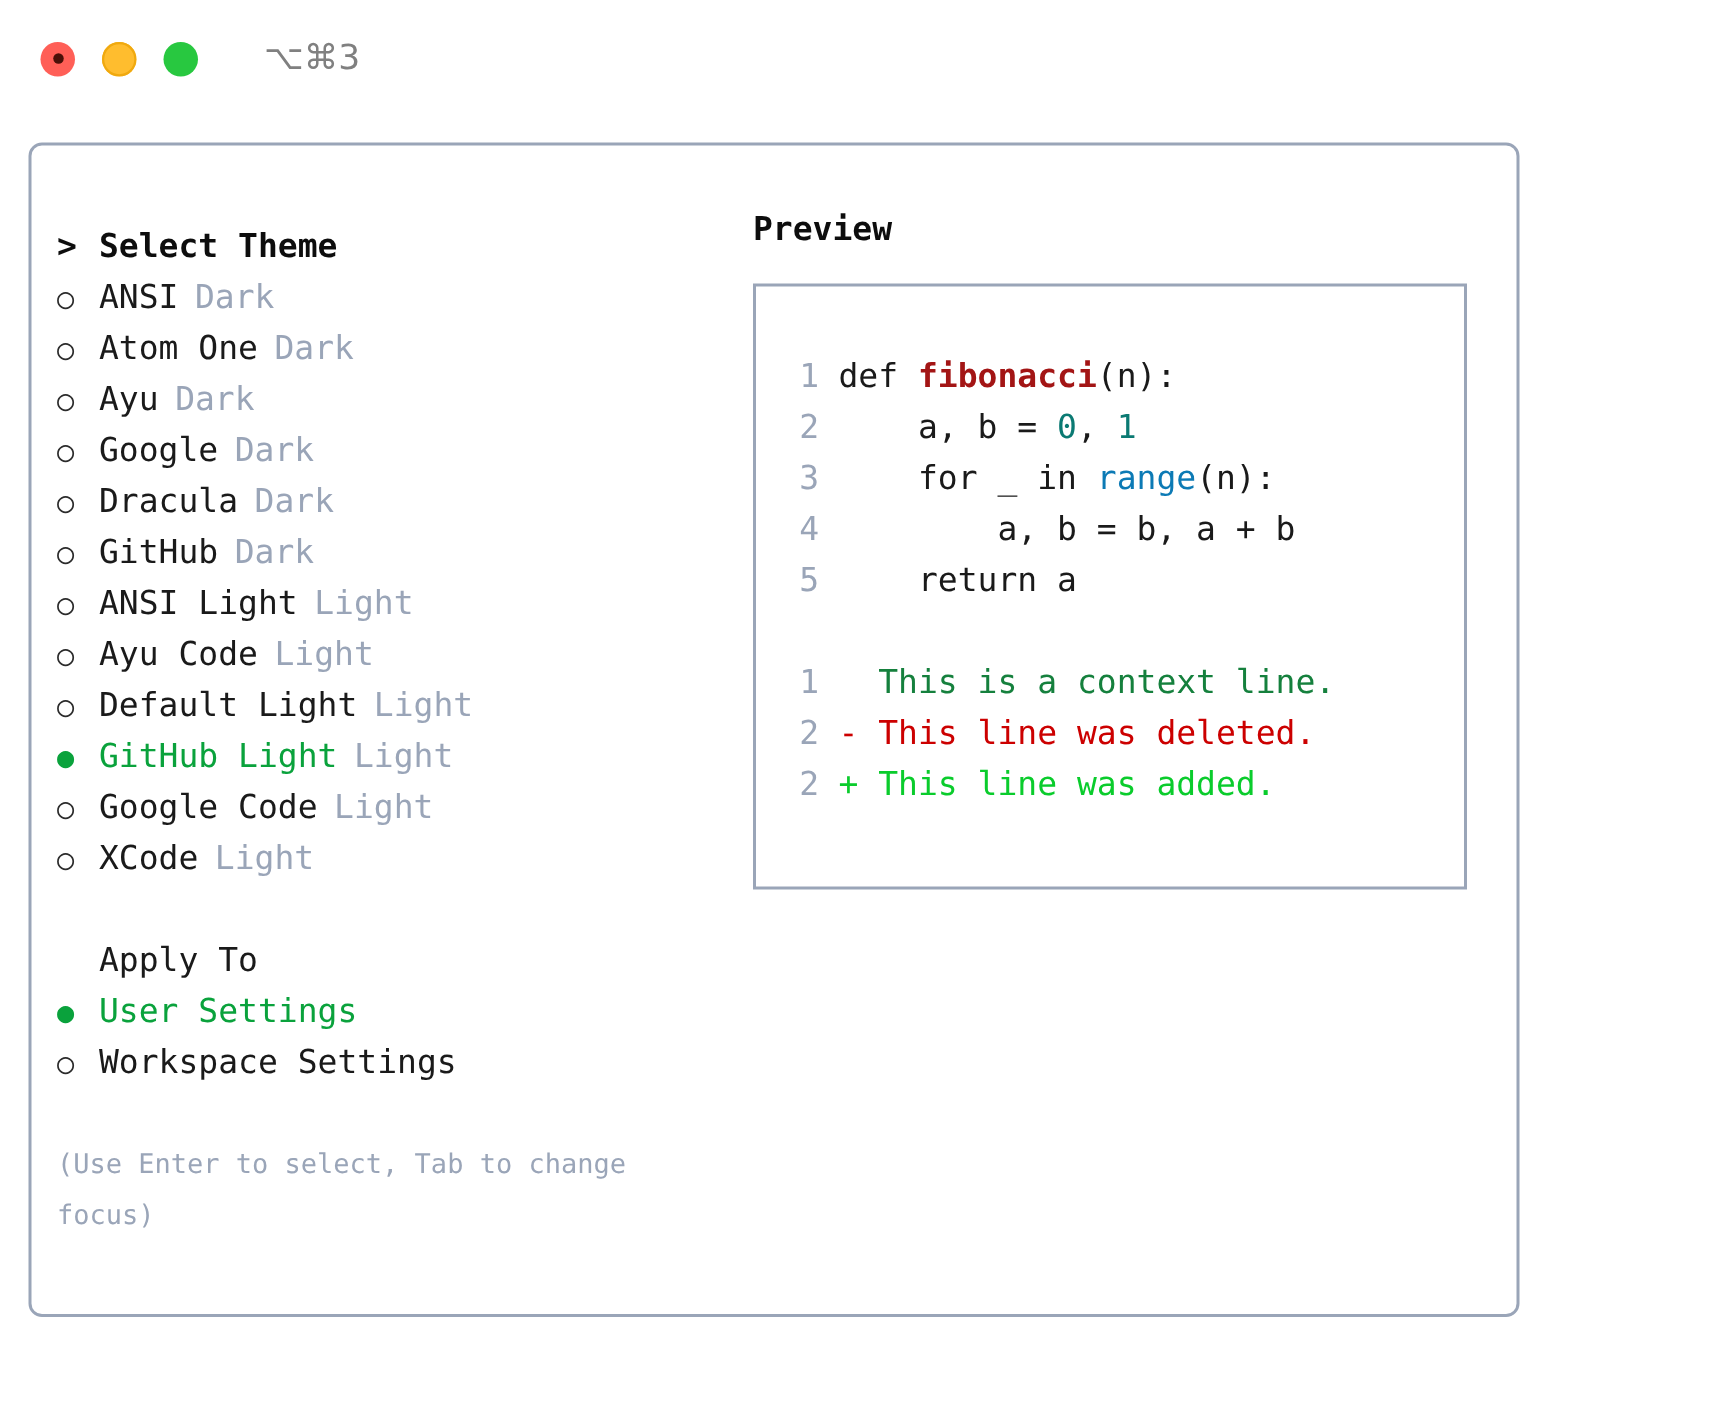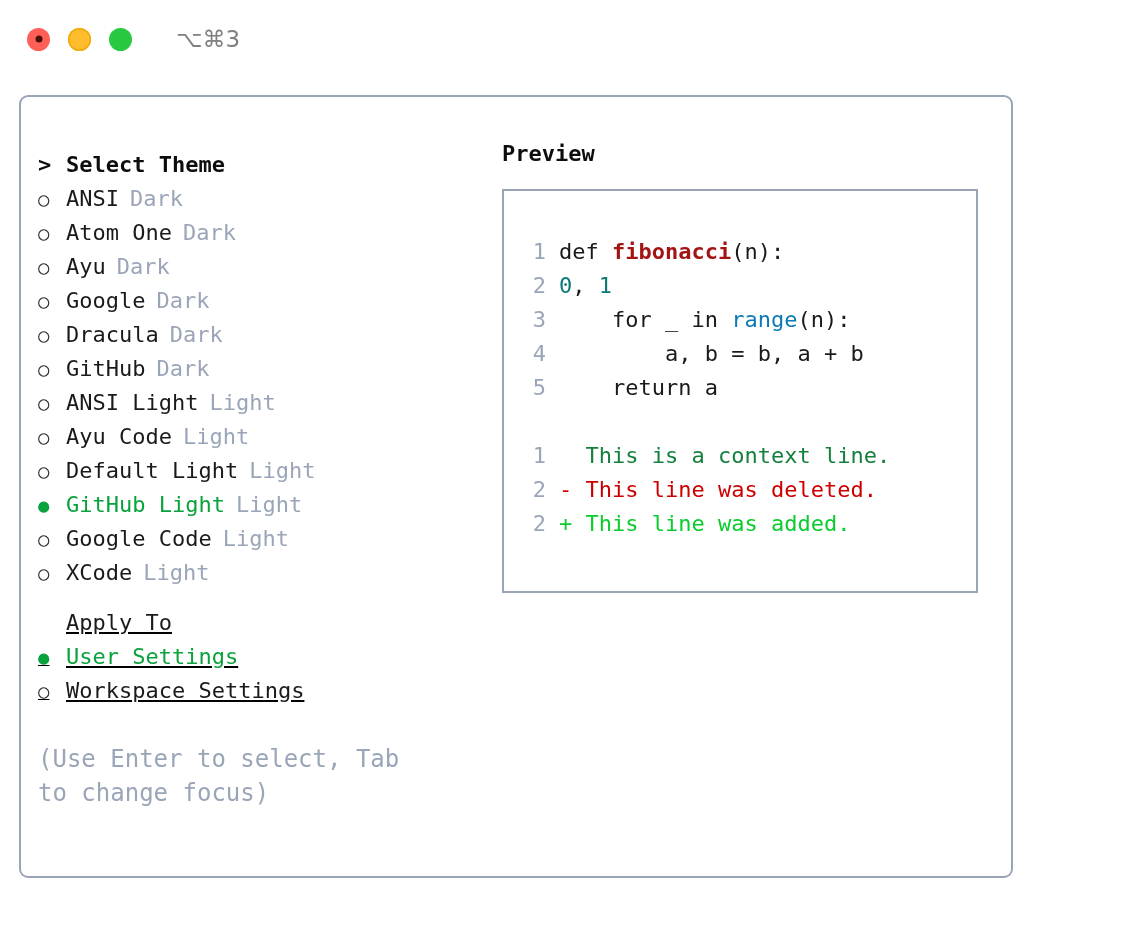--- a/index.html
+++ b/index.html
@@ -126,34 +126,33 @@
   .bullet-empty { color: #2b2b2b; }
   .bullet-filled { color: #0aa23c; }
   .opt-name { color: #1a1a1a; }
   .opt-row.selected .opt-name { color: #0aa23c; }
   .opt-variant {
     color: #9aa5b8;
     margin-left: 11px;
   }
 
   .subsection {
-    margin-top: 16px;
-    text-decoration: underline;
+    margin-top: 34px;
   }
   .plain-header {
     font-size: 22px;
     color: #1a1a1a;
     line-height: 34px;
     display: flex;
     white-space: pre;
   }
 
   .hint {
     margin-top: 34px;
-    font-size: 24px;
+    font-size: 18px;
     line-height: 34px;
     color: #9aa5b8;
     width: 400px;
     white-space: pre-wrap;
   }
 
   
   .right-col {
     position: absolute;
     left: 481px;
@@ -279,21 +278,21 @@
       <div class="right-col">
         <div class="preview-title">Preview</div>
 
         <div class="preview-box">
 
           <div class="code-line">
             <span class="ln">1</span><span class="code-body">def </span><span class="code-body tok-fn">fibonacci</span><span class="code-body">(n):</span>
           </div>
 
           <div class="code-line">
-            <span class="ln">2</span><span class="code-body tok-num">0</span><span class="code-body">, </span><span class="code-body tok-num">1</span>
+            <span class="ln">2</span><span class="code-body">    a, b = </span><span class="code-body tok-num">0</span><span class="code-body">, </span><span class="code-body tok-num">1</span>
           </div>
 
           <div class="code-line">
             <span class="ln">3</span><span class="code-body">    for _ in </span><span class="code-body tok-call">range</span><span class="code-body">(n):</span>
           </div>
 
           <div class="code-line">
             <span class="ln">4</span><span class="code-body">        a, b = b, a + b</span>
           </div>
 

